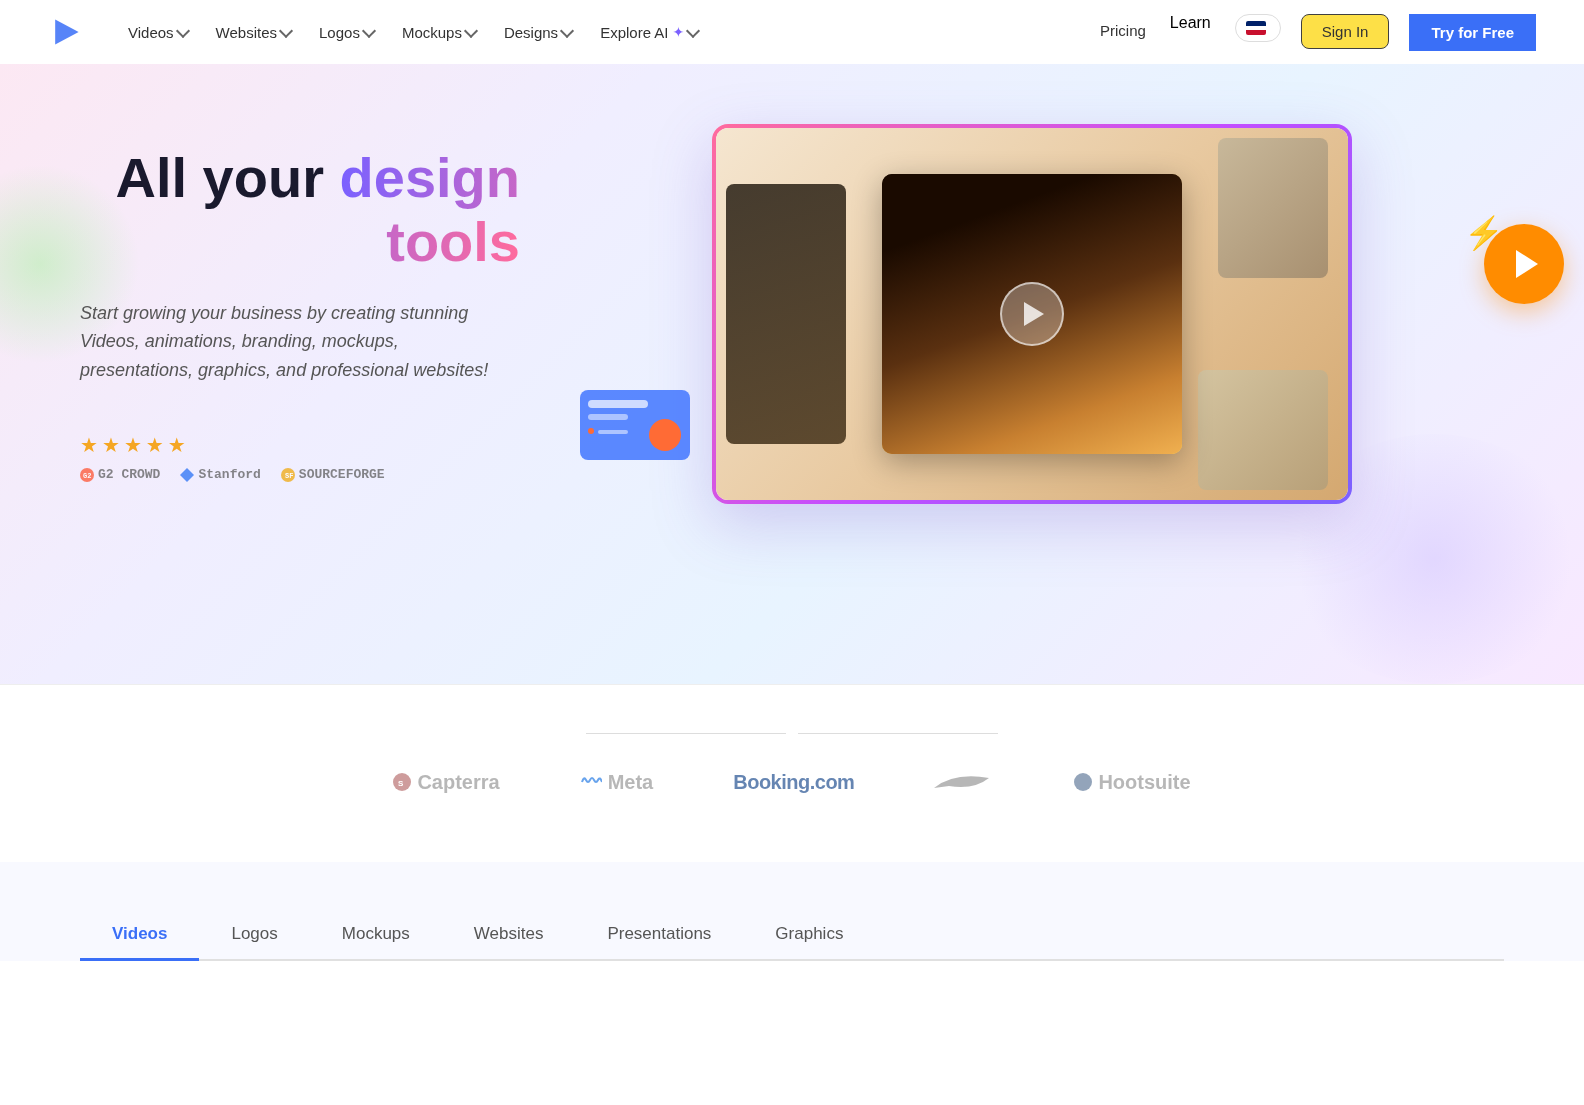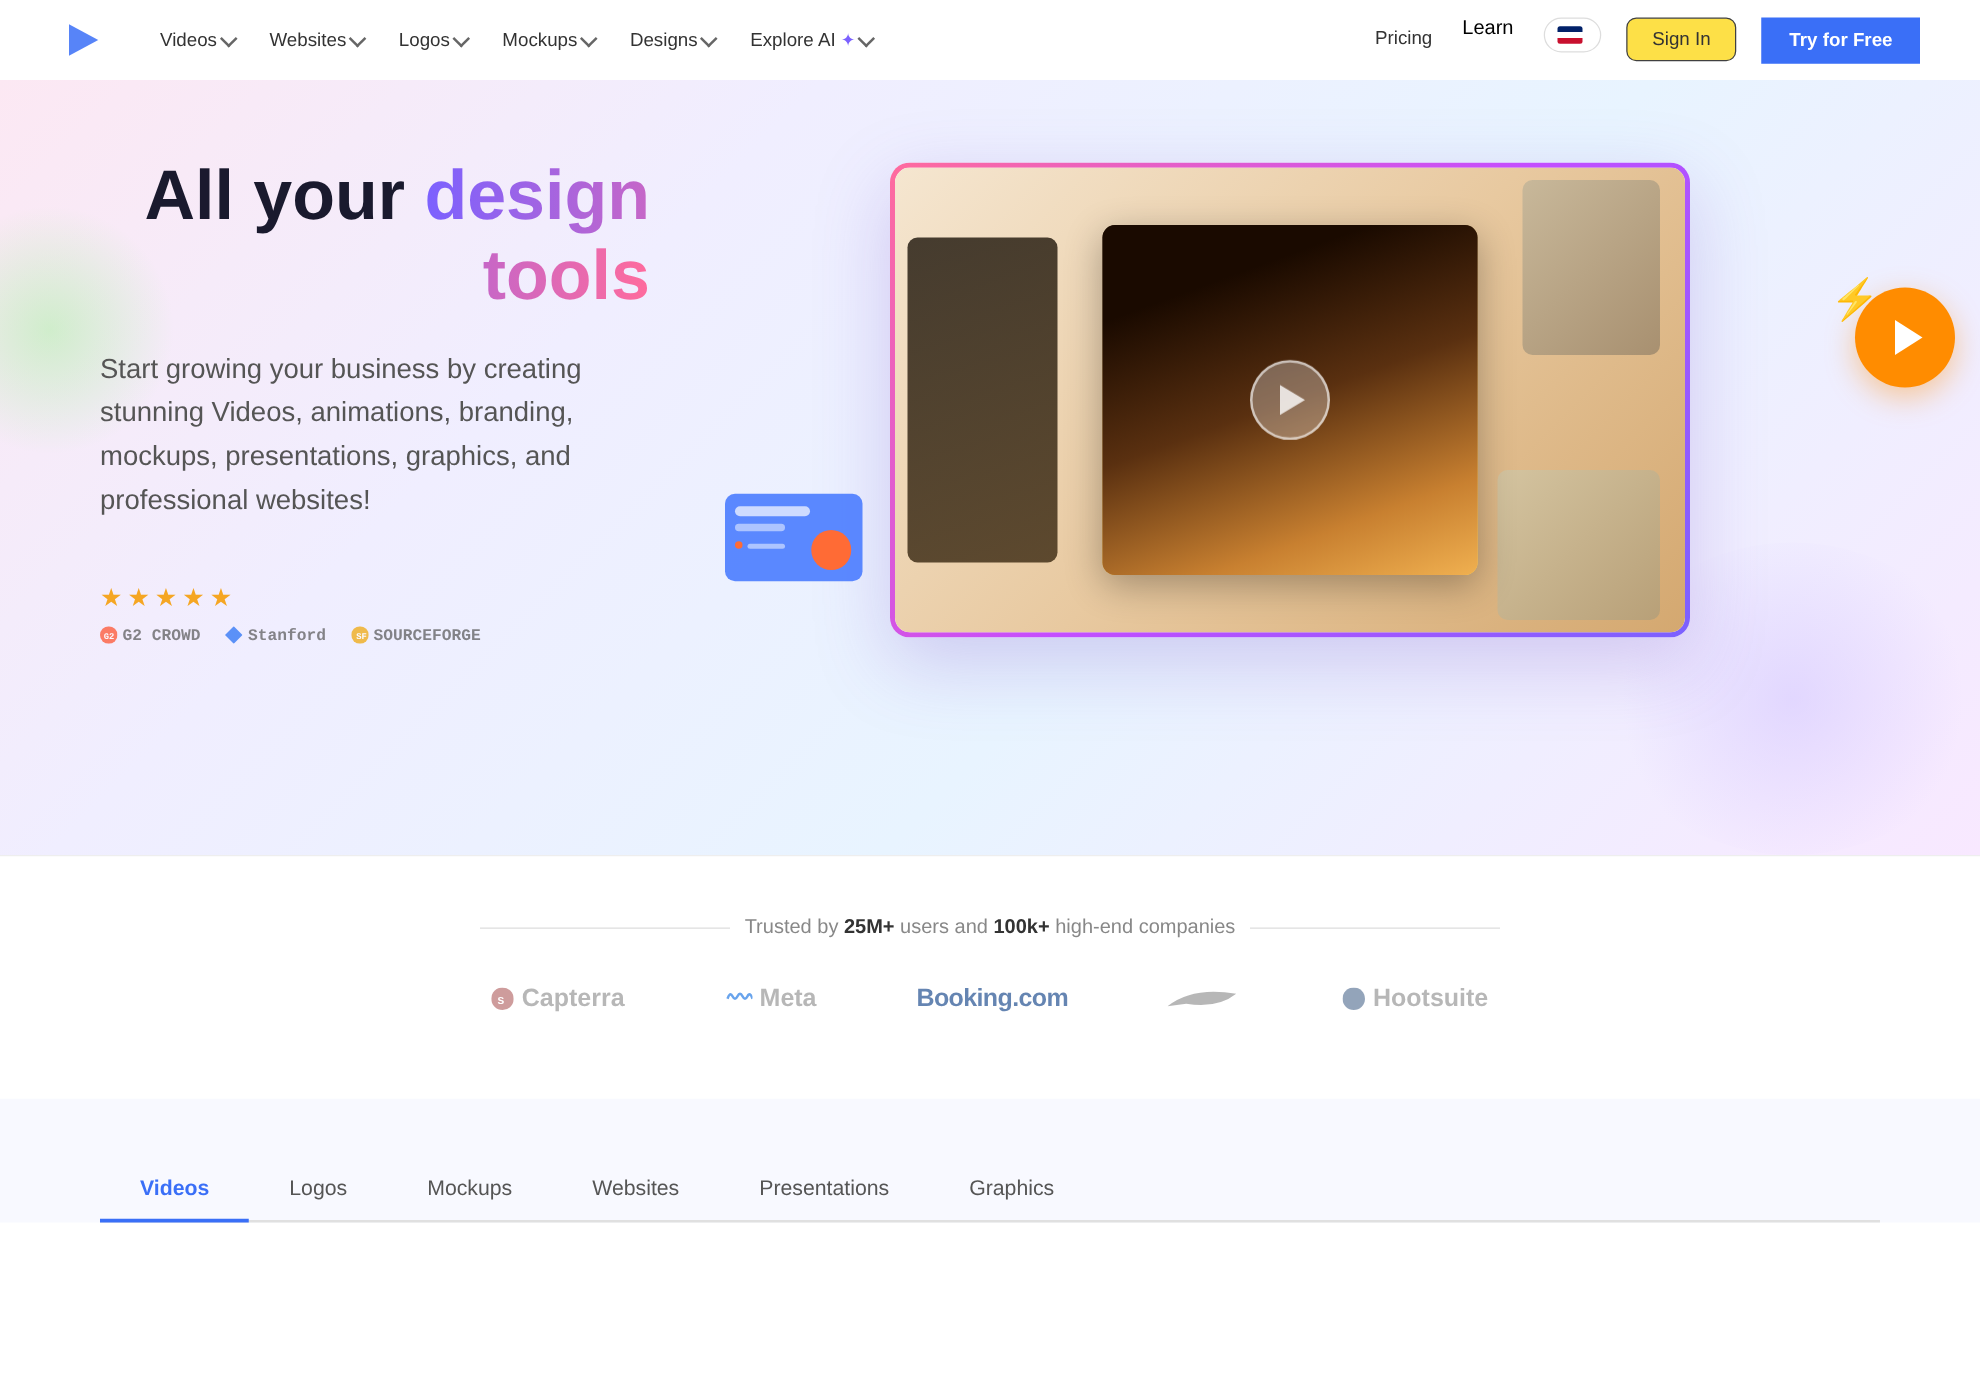--- a/index.html
+++ b/index.html
@@ -156,25 +156,26 @@
       margin-bottom: 24px;
       text-align: right;
     }
     .hero-title .highlight {
       background: linear-gradient(90deg, #7b61ff, #ff6b9d);
       -webkit-background-clip: text;
       -webkit-text-fill-color: transparent;
       background-clip: text;
     }
     .hero-subtitle {
-      font-size: 22px;
+      font-size: 18px;
       color: #555;
       line-height: 1.6;
       margin-bottom: 48px;
       max-width: 420px;
+      font-style: italic;
     }
     .start-btn {
       padding: 16px 36px;
       background: #5b54f5;
       color: #fff;
       border: none;
       border-radius: 10px;
       font-size: 18px;
       font-weight: 600;
       cursor: pointer;
@@ -536,27 +537,20 @@
       </div>
 
       <div class="float-lightning" style="color:#5b9fff; font-size:32px;">⚡</div>
     </div>
   </div>
 </section>
 
 <section class="trusted-section">
   <div class="trusted-text">
     <div class="divider"></div>
-    <span>
-      <span>Trusted by </span>
-      <span class="bold">25M+</span>
-      <span> users and </span>
-      <span class="bold">100k+</span>
-      <span> high-end companies</span>
-    </span>
     <div class="divider"></div>
   </div>
 
   <div class="company-logos">
     <div class="company-logo">
       <svg width="18" height="18" viewBox="0 0 18 18">
           <circle cx="9" cy="9" r="9" fill="#8c1515" opacity="0.7"></circle>
           <text x="5" y="13" font-size="8" fill="white">S</text>
         </svg>
       <span>Capterra</span>

